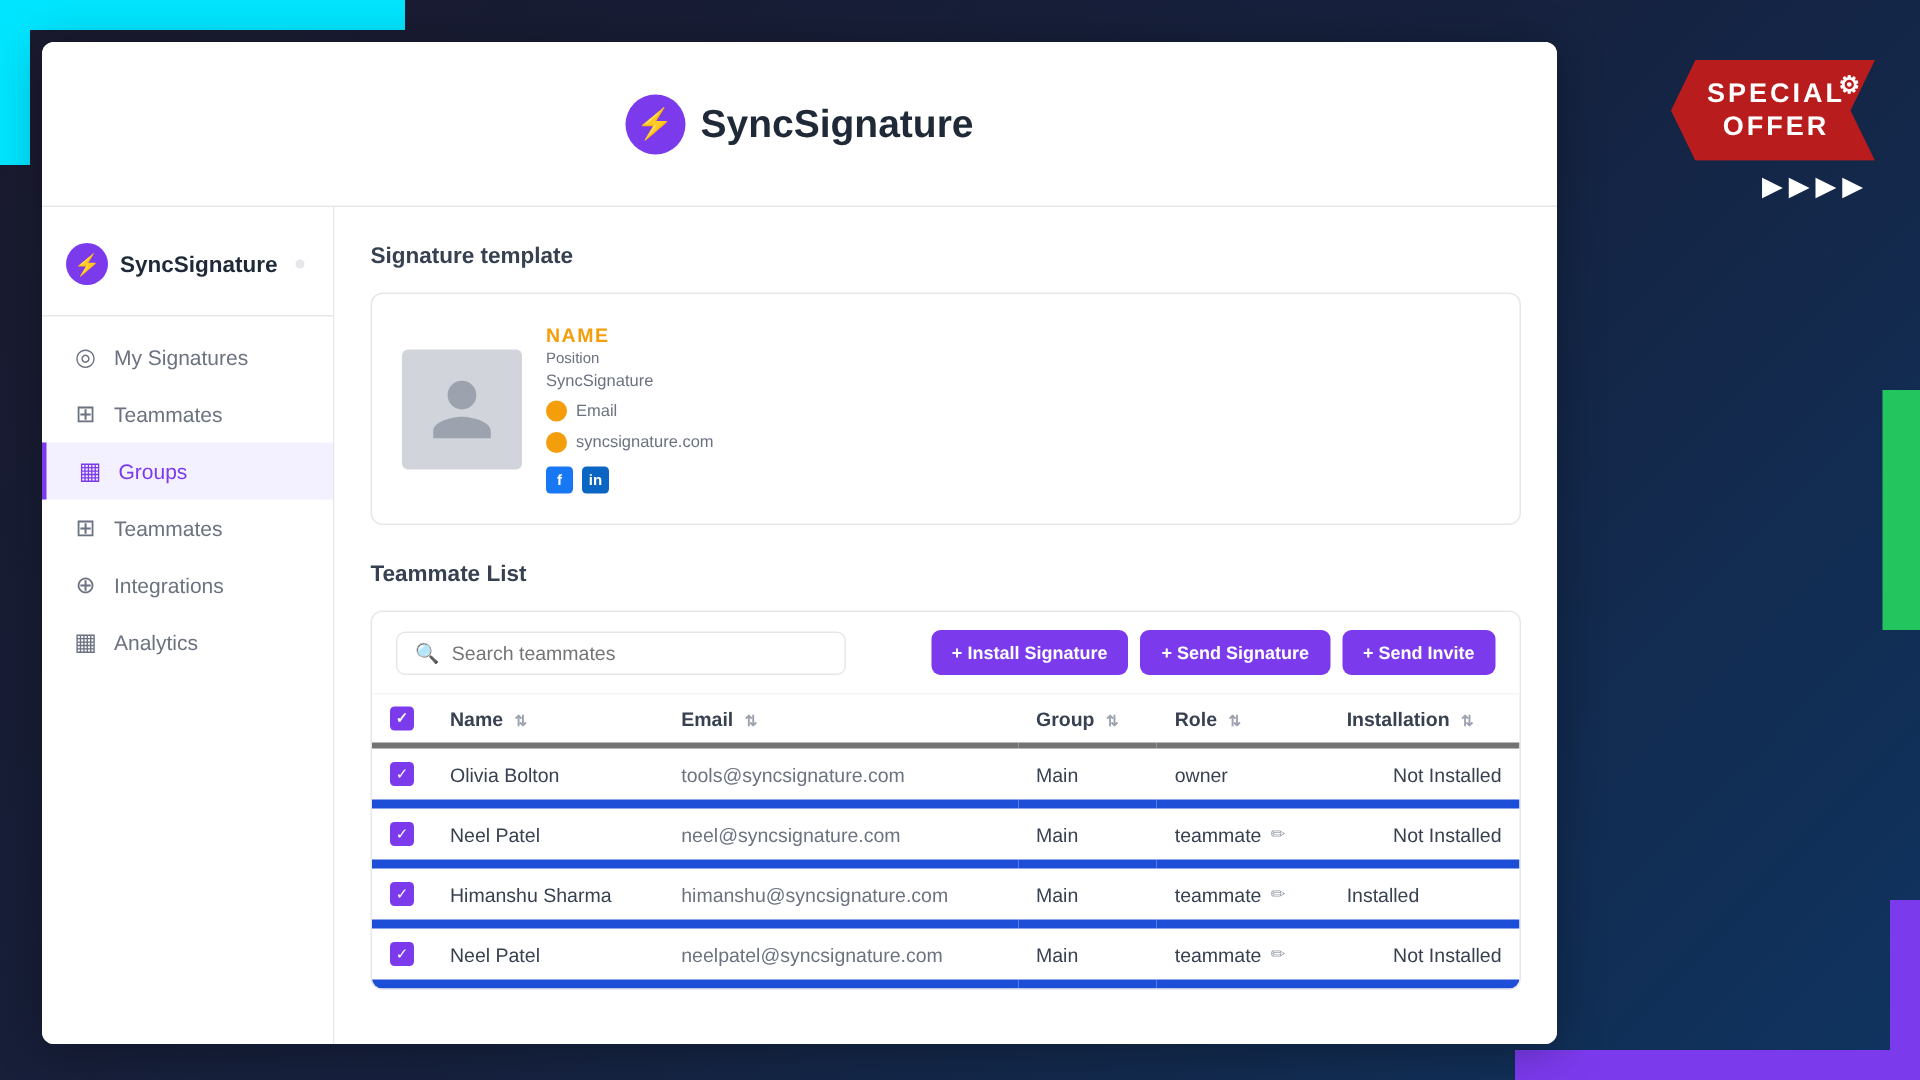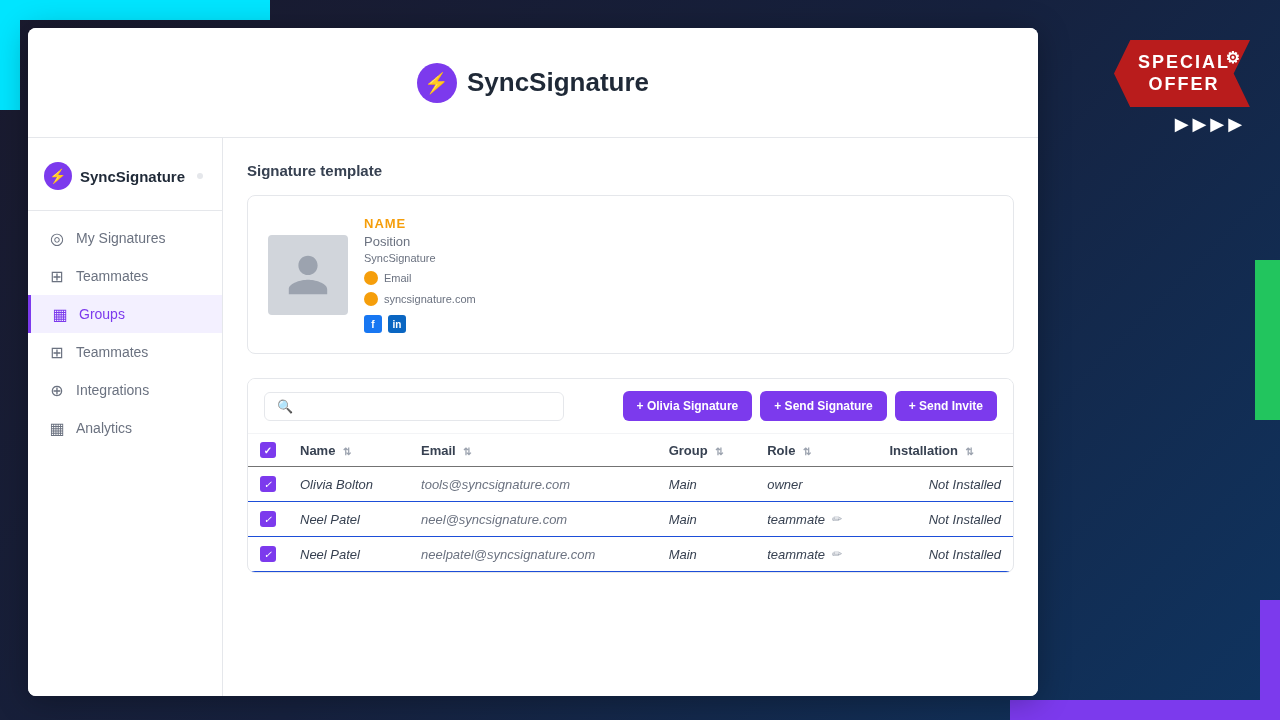--- a/index.html
+++ b/index.html
@@ -205,21 +205,21 @@
       gap: 3px;
     }
     .sig-name {
       font-size: 13px;
       font-weight: 700;
       color: #f59e0b;
       letter-spacing: 1px;
       text-transform: uppercase;
     }
     .sig-position {
-      font-size: 13px;
+      font-size: 10px;
       color: #6b7280;
     }
     .sig-company {
       font-size: 11px;
       color: #6b7280;
     }
     .sig-contact-row {
       display: flex;
       align-items: center;
       gap: 6px;
@@ -294,34 +294,33 @@
     .teammates-table {
       width: 100%;
       border-collapse: collapse;
       font-size: 13px;
     }
     .teammates-table th {
       text-align: left;
       padding: 8px 12px;
       color: #374151;
       font-weight: 600;
-      border-bottom: 1px solid #737373;
+      border-bottom: 4px solid #737373;
       white-space: nowrap;
     }
     .teammates-table th .sort-icon {
       color: #9ca3af;
       font-size: 10px;
       margin-left: 4px;
     }
     .teammates-table td {
       padding: 9px 12px;
       color: #374151;
-      border-bottom: 1px solid #1d4ed8;
+      border-bottom: 6px solid #1d4ed8;
       vertical-align: middle;
-      font-style: italic;
     }
     .check-box {
       width: 16px; height: 16px;
       background: #7c3aed;
       border-radius: 3px;
       display: flex; align-items: center; justify-content: center;
       cursor: pointer;
     }
     .check-box::after {
       content: '✓';
@@ -464,28 +463,30 @@
             <div class="sig-icon-dot"></div>
             <span class="sig-contact-text">syncsignature.com</span>
           </div>
           <div class="sig-social">
             <div class="sig-social-icon fb">f</div>
             <div class="sig-social-icon li">in</div>
           </div>
         </div>
       </div>
 
+      <div class="section-title">Teammate List</div>
 
       <div class="list-section">
         <div class="list-toolbar">
           <div class="search-box">
             <span class="search-icon-sm">🔍</span>
+            <input type="text" placeholder="Search teammates" style="">
           </div>
           <div class="action-buttons">
-            <button class="btn-primary">+ Olivia Signature</button>
+            <button class="btn-primary">+ Install Signature</button>
             <button class="btn-primary">+ Send Signature</button>
             <button class="btn-primary">+ Send Invite</button>
           </div>
         </div>
 
         <table class="teammates-table">
           <thead>
             <tr>
               <th style="width:30px;">
                 <div class="check-header"></div>
@@ -525,20 +526,35 @@
           <span>teammate</span>
           <span class="edit-icon-btn">✏</span>
         </div>
       </td>
       <td class="status-not-installed">Not Installed</td>
     </tr>
               <tr>
       <td>
         <div class="check-box"></div>
       </td>
+      <td style="font-weight:500;">Himanshu Sharma</td>
+      <td style="color:#6b7280;">himanshu@syncsignature.com</td>
+      <td>Main</td>
+      <td>
+        <div class="role-edit">
+          <span>teammate</span>
+          <span class="edit-icon-btn">✏</span>
+        </div>
+      </td>
+      <td class="status-installed">Installed</td>
+    </tr>
+              <tr>
+      <td>
+        <div class="check-box"></div>
+      </td>
       <td style="font-weight:500;">Neel Patel</td>
       <td style="color:#6b7280;">neelpatel@syncsignature.com</td>
       <td>Main</td>
       <td>
         <div class="role-edit">
           <span>teammate</span>
           <span class="edit-icon-btn">✏</span>
         </div>
       </td>
       <td class="status-not-installed">Not Installed</td>

